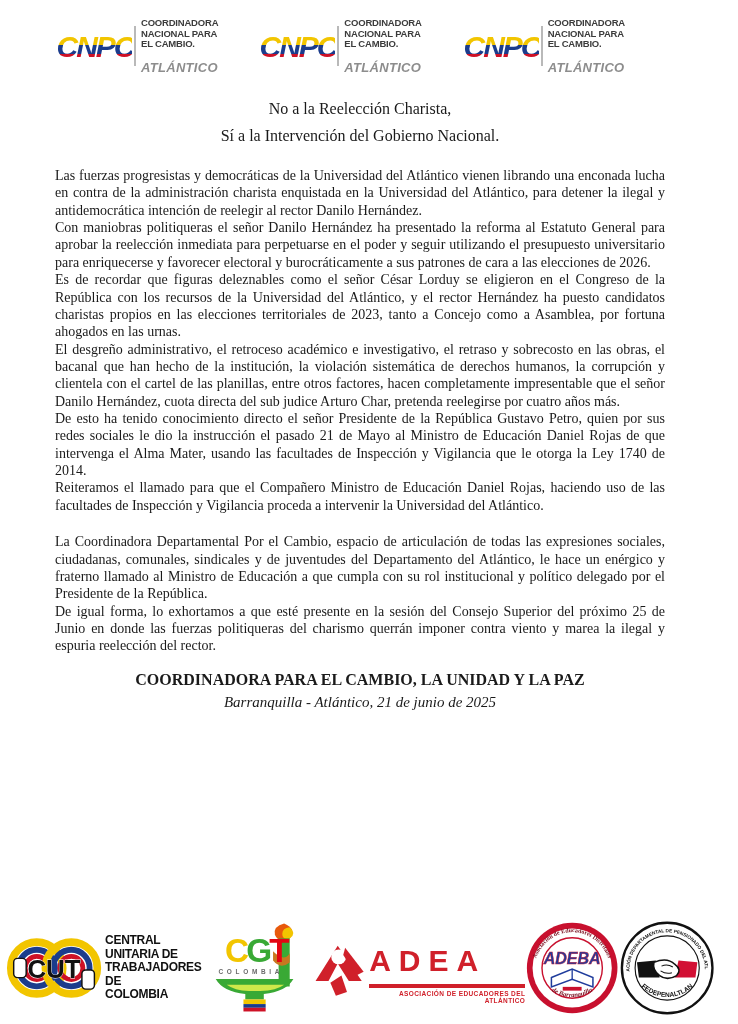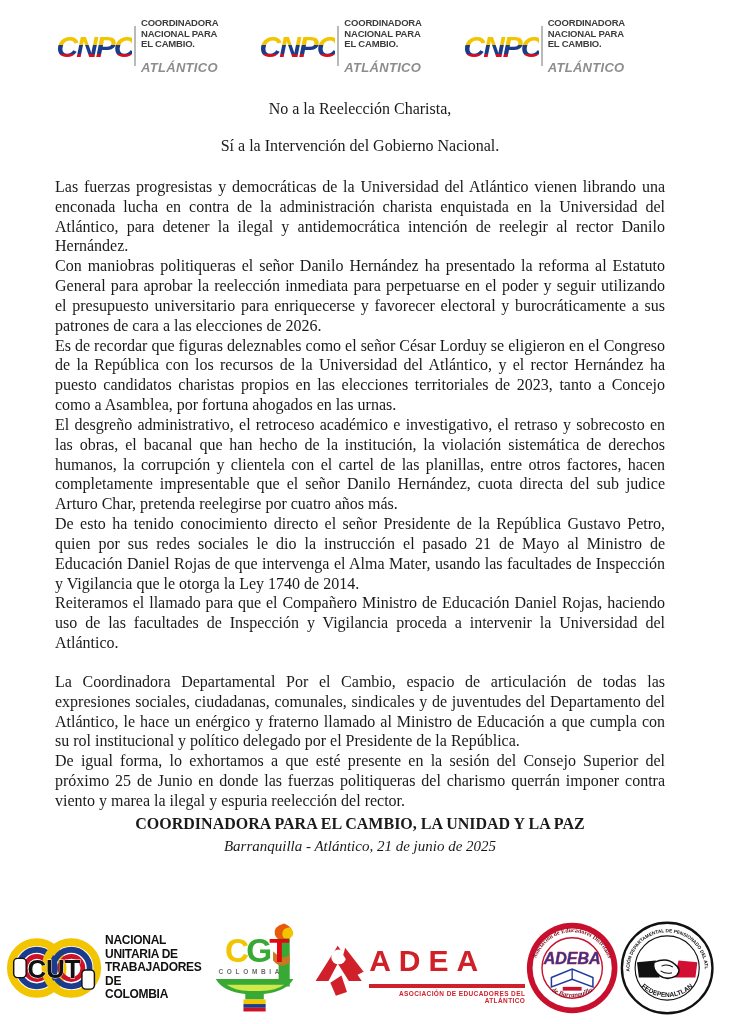--- a/index.html
+++ b/index.html
@@ -43,26 +43,26 @@
     margin-top: 13px;
   }
 
   
   .title-block { text-align: center; margin-top: 28px; }
   .title-line {
     font-size: 16px;
     font-weight: normal;
     line-height: 1;
   }
-  .title-line + .title-line { margin-top: 21px; }
+  .title-line + .title-line { margin-top: 11px; }
 
   
   .body-text {
-    margin: 23px 55px 4px 55px;
-    font-size: 16px;
+    margin: 23px 55px 16px 55px;
+    font-size: 14px;
     line-height: 1.24;
     text-align: justify;
   }
   .body-text p { margin: 0; }
   .body-text p.gap-before { margin-top: 19px; }
 
   
   .closing { text-align: center; }
   .closing-org { font-size: 16px; font-weight: bold; }
   .closing-date { font-size: 15px; font-style: italic; margin-top: 5px; }
@@ -202,21 +202,21 @@
           <circle cx="32" cy="50" r="12" stroke="#CE1126" stroke-width="5"></circle>
           <circle cx="68" cy="50" r="27" stroke="#F2C500" stroke-width="8"></circle>
           <circle cx="68" cy="50" r="19" stroke="#1B3C8C" stroke-width="6"></circle>
           <circle cx="68" cy="50" r="12" stroke="#CE1126" stroke-width="5"></circle>
         </g>
         <rect x="8" y="40" width="13" height="20" rx="4" fill="#ffffff" stroke="#111" stroke-width="1.5"></rect>
         <rect x="79" y="52" width="13" height="20" rx="4" fill="#ffffff" stroke="#111" stroke-width="1.5"></rect>
         <text x="50" y="60" text-anchor="middle" font-family="Liberation Sans, sans-serif" font-size="27" font-weight="bold" fill="#111" stroke="#ffffff" stroke-width="0.8" paint-order="stroke">CUT</text>
       </svg>
       <div class="cut-text">
-        <div>NACIONAL</div>
+        <div>CENTRAL</div>
         <div>UNITARIA DE</div>
         <div>TRABAJADORES DE</div>
         <div>COLOMBIA</div>
       </div>
     </div>
 
     <svg width="106" height="104" viewBox="0 0 106 104">
       <path d="M78,4 q14,6 6,16 q-12,6 -16,-4 q-2,-9 10,-12z" fill="#E8590C"></path>
       <path d="M84,8 q8,7 0,12 q-8,2 -8,-5 q0,-6 8,-7z" fill="#F2C500"></path>
       <rect x="72" y="20" width="12" height="52" fill="#39A935"></rect>

